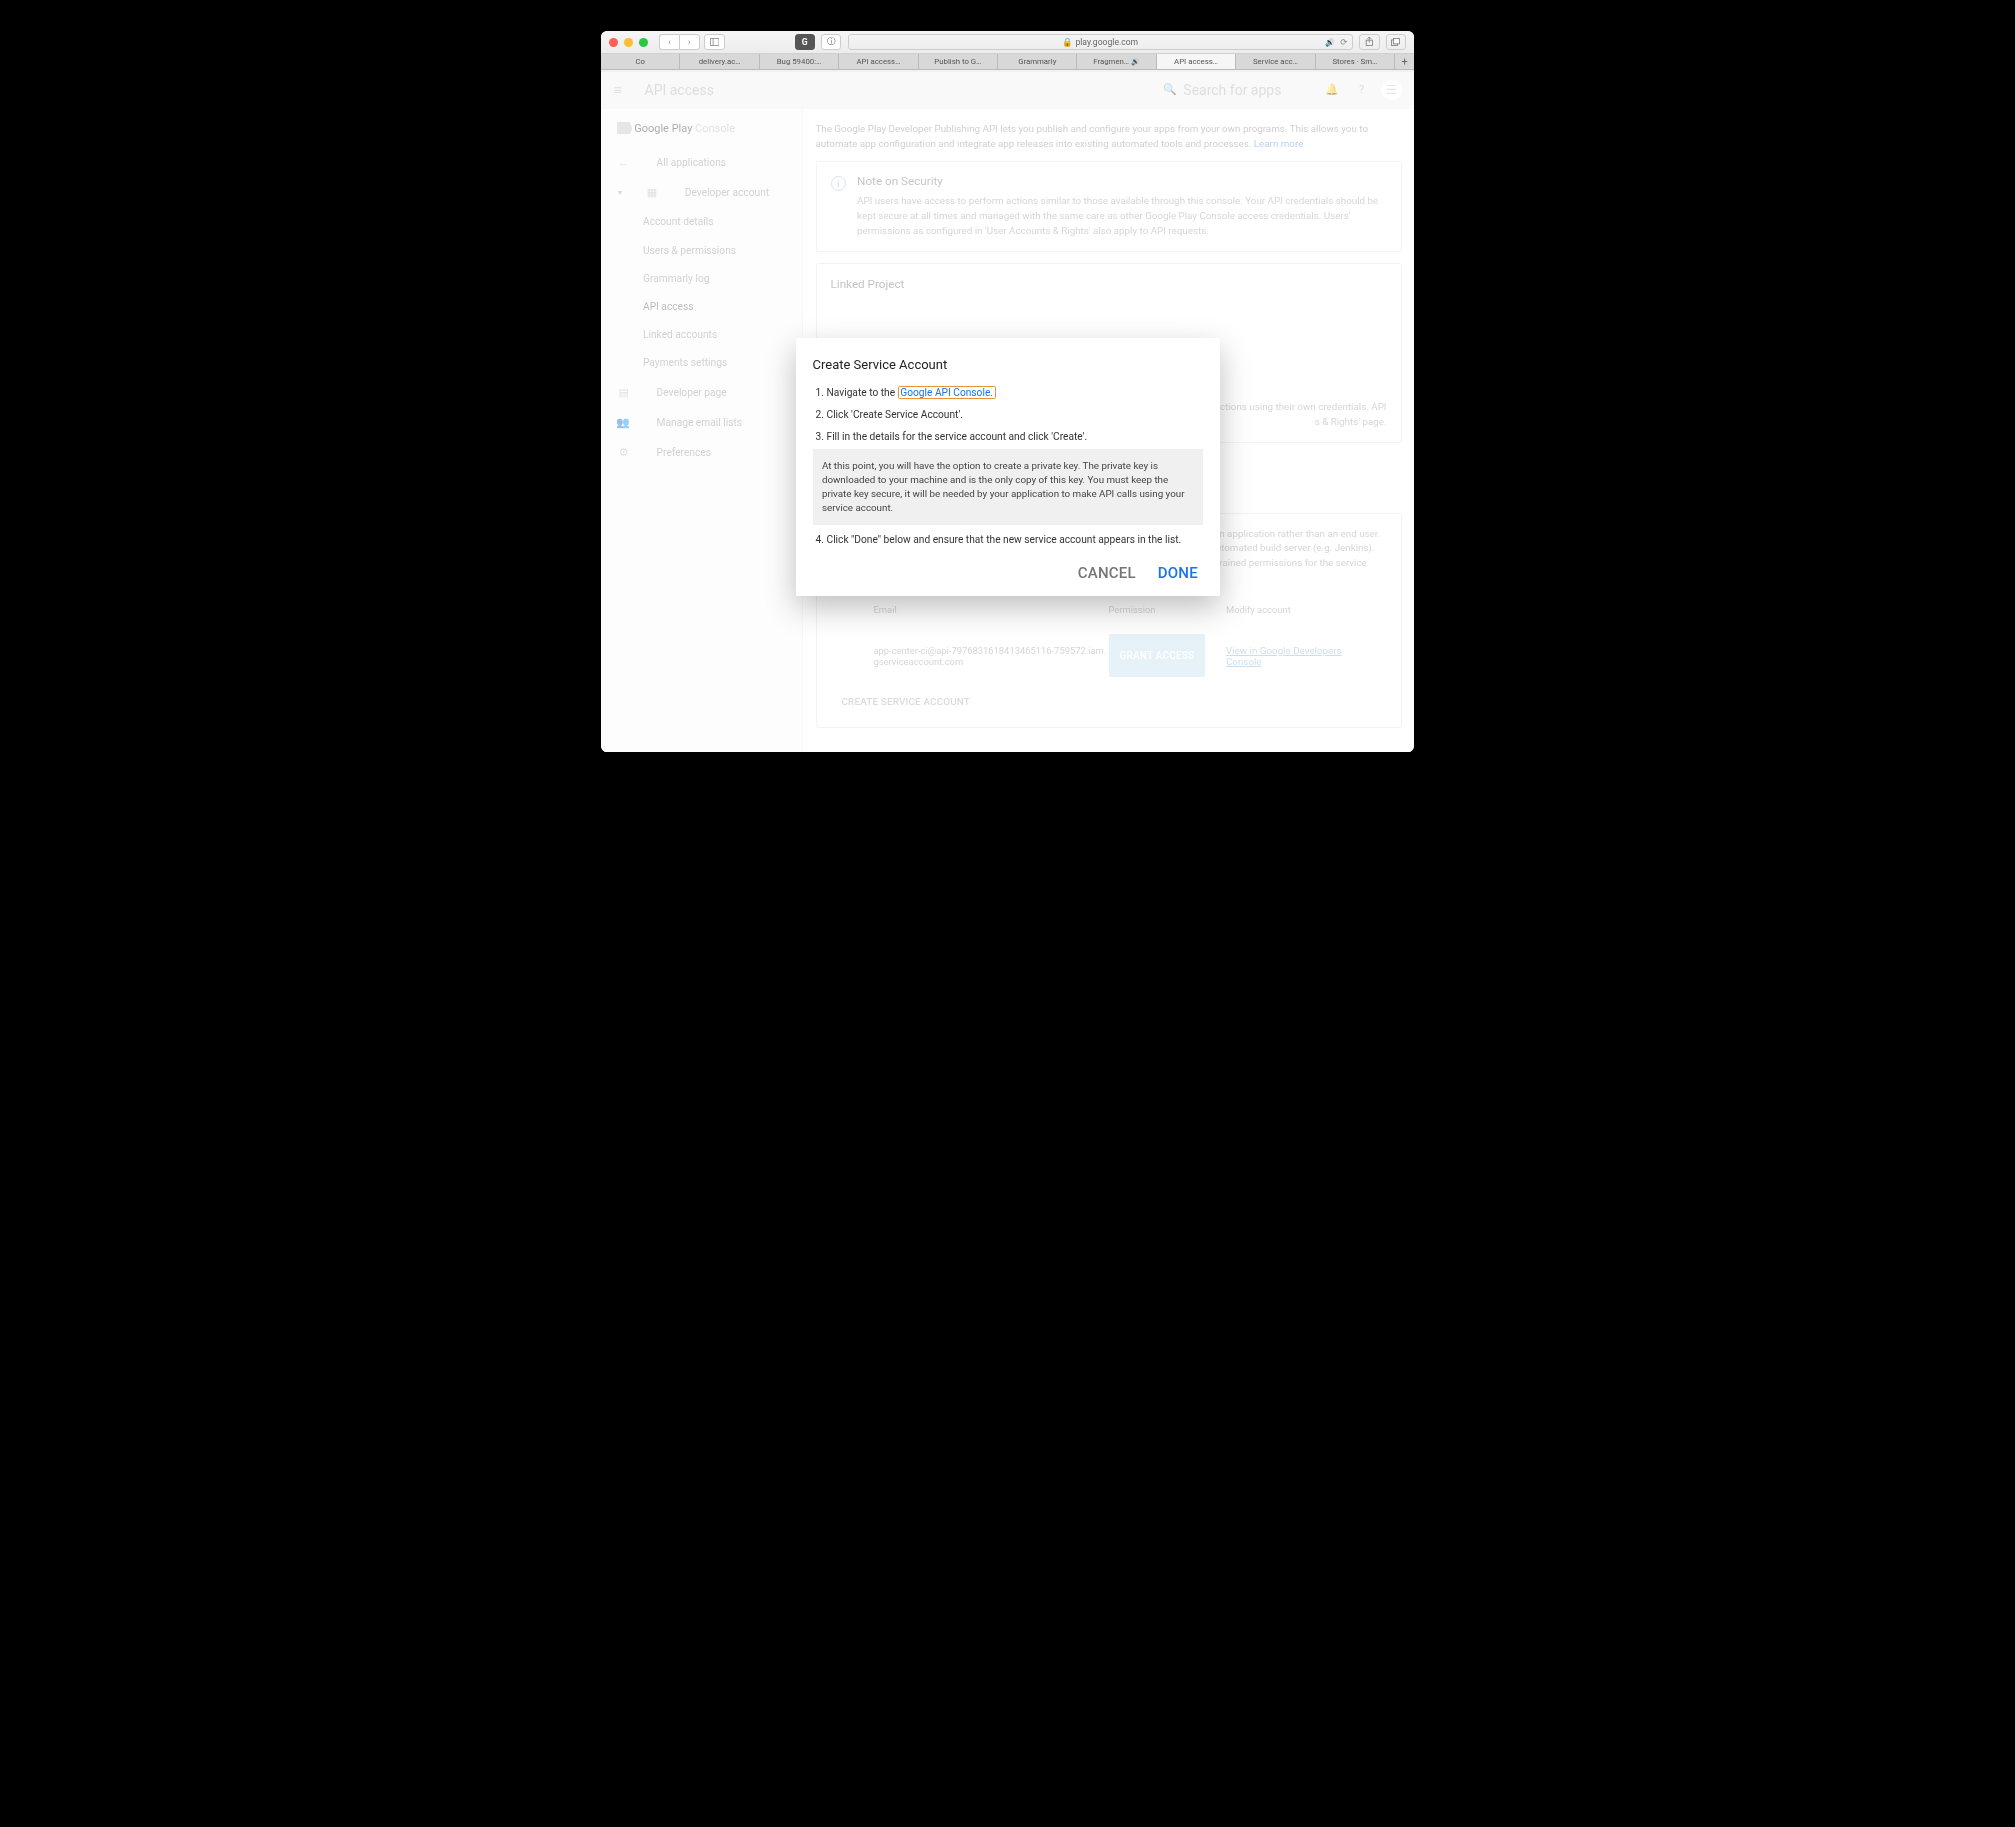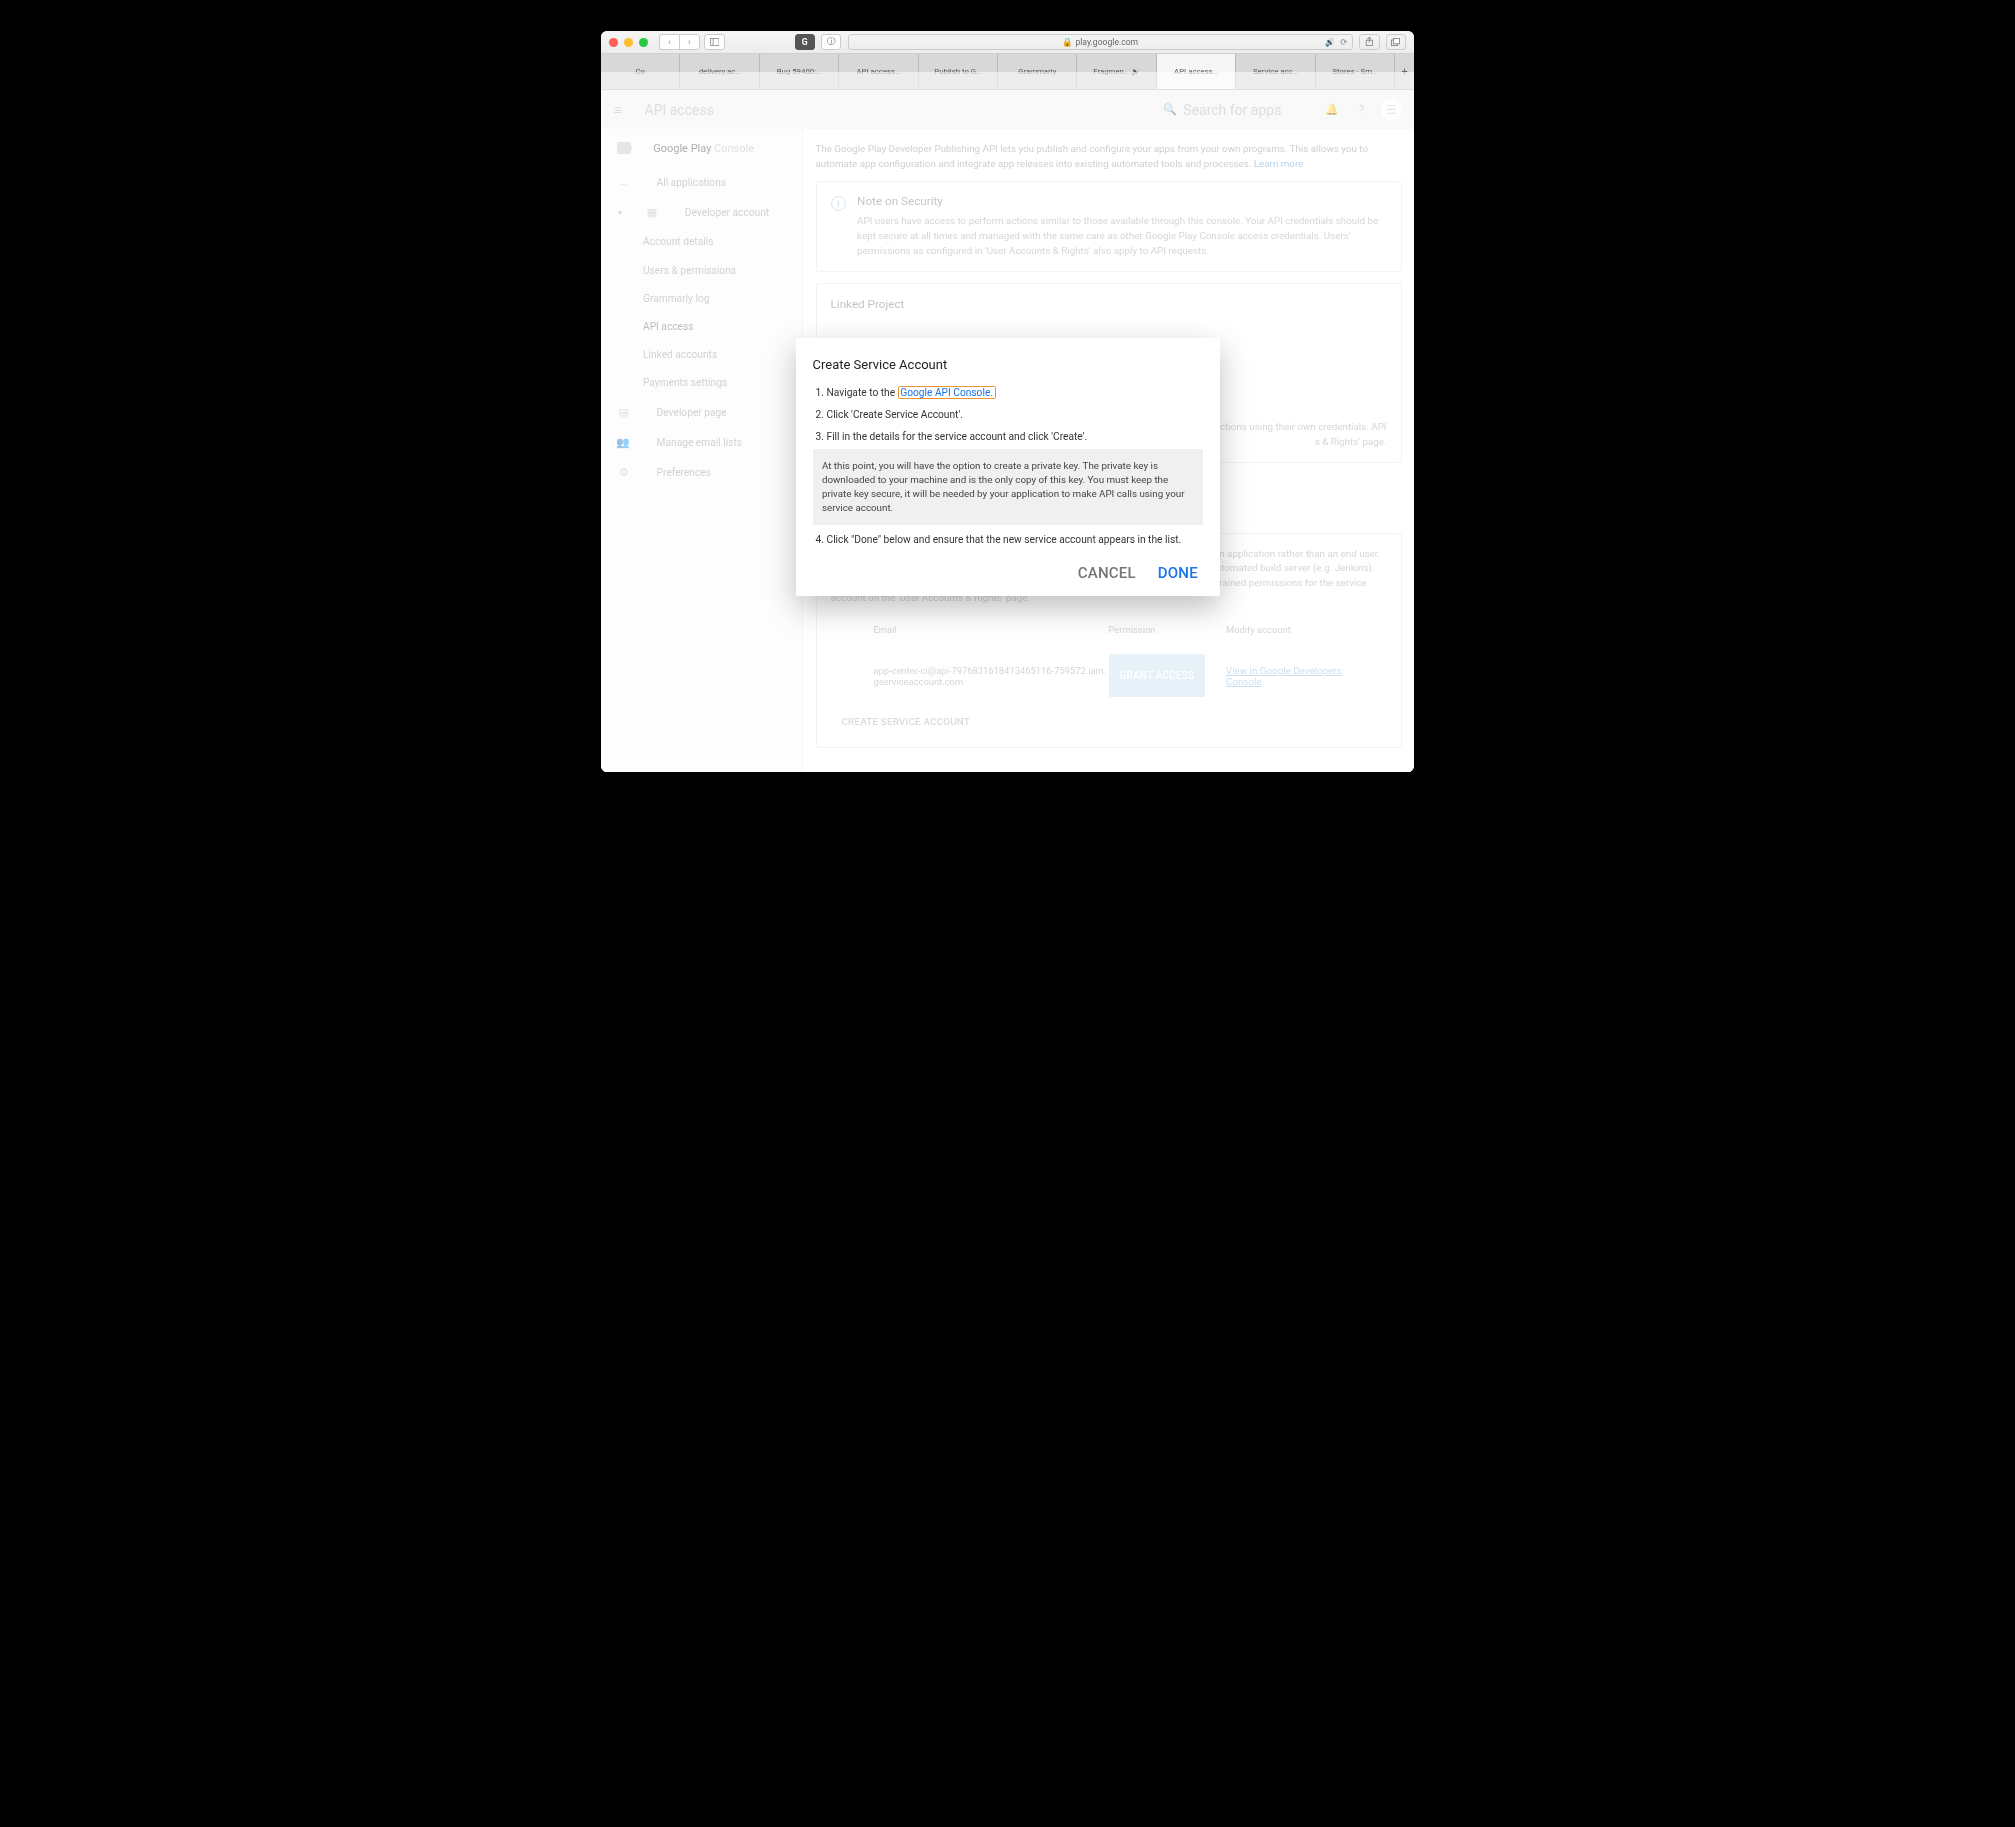--- a/index.html
+++ b/index.html
@@ -18,40 +18,40 @@
 .sb-btn { width: 20.3px; height: 15.6px; border: 0.8px solid #ccc; border-radius: 3.1px; background: #fff; margin-left: 4.7px; display: flex; align-items: center; justify-content: center; }
 .ext-btns { display: flex; gap: 6.3px; margin-left: 70px; }
 .ext-btn { width: 20.3px; height: 15.6px; border: 0.8px solid #ccc; border-radius: 3.1px; background: #fff; display: flex; align-items: center; justify-content: center; font-size: 8.6px; color: #666;}
 .addr { flex: 1; height: 15.6px; border: 0.8px solid #ccc; border-radius: 3.1px; margin: 0 6.3px; display: flex; align-items: center; justify-content: center; font-size: 8.6px; color: #666; position: relative; }
 .addr .snd { position: absolute; right: 17px; color: #7c4dff; font-size: 7.8px; }
 .addr .rl { position: absolute; right: 4.7px; color: #888; font-size: 8.6px; }
 .right-btns { display: flex; gap: 6.3px; }
 .rb { width: 20.3px; height: 15.6px; border: 0.8px solid #ccc; border-radius: 3.1px; display: flex; align-items: center; justify-content: center; color: #666; font-size: 9.4px;}
 
 
-.tabbar { height: 36px; background: #d8d8d8; display: flex; border-bottom: 0.8px solid #bbb; }
+.tabbar { height: 16px; background: #d8d8d8; display: flex; border-bottom: 0.8px solid #bbb; }
 .tab { flex: 1; font-size: 7.8px; color: #555; display: flex; align-items: center; justify-content: center; border-right: 0.8px solid #bbb; padding: 0 3.1px; white-space: nowrap; overflow: hidden; text-overflow: ellipsis; cursor: pointer; }
 .tab.active { background: #f6f6f6; }
 .tab .snd { color: #888; font-size: 7px; margin-left: 2.3px; }
 .newtab { width: 19px; display: flex; align-items: center; justify-content: center; color: #666; font-size: 11px; }
 
 
 .appheader { height: 39px; background: #f1f1f1; display: flex; align-items: center; padding: 0 12.5px; color: #b5b5b5; }
 .menu-icon { width: 31px; font-size: 14px; }
 .apptitle { font-size: 14px; }
 .appheader .spacer { flex: 1; }
 .search-icon { margin-right: 6.3px; font-size: 11px; }
 .search-ph { font-size: 14px; margin-right: 31px; }
 .hdr-icon { width: 20.3px; height: 20.3px; border-radius: 50%; display: flex; align-items: center; justify-content: center; margin-left: 9.4px; font-size: 11px; }
 .hdr-icon.acct { background: #fff; color: #ccc; font-size: 12.5px; }
 
 
 .body { display: flex; min-height: 641px; }
 .sidebar { width: 202px; background: #fafafa; border-right: 0.8px solid #eee; padding-top: 6.3px; }
-.logo-row { display: flex; padding: 6.3px 12.5px 12.5px 15.6px; gap: 21px; }
+.logo-row { display: flex; padding: 6.3px 12.5px 12.5px 15.6px; gap: 2px; }
 .logo { width: 15.6px; height: 12.5px; background: #c7c7c7; clip-path: polygon(0 0, 85% 0, 100% 50%, 85% 100%, 0 100%);} 
 .logo-txt { font-size: 11px; color: #4a4a4a; }
 .logo-txt .lt2 { color: #bbb; }
 .side-item { display: flex; align-items: center; padding: 8.6px 12.5px 8.6px 15.6px; font-size: 10.2px; color: #9a9a9a; gap: 26px; cursor: pointer; }
 .side-item .ico { width: 14px; text-align: center; color: #bbb; font-size: 11px; }
 .side-item.sub { padding-left: 42px; }
 .side-item.active { color: #6b6b6b; }
 .side-item .caret { font-size: 7px; margin-right: -4.7px; color: #aaa; }
 
 .main { flex: 1; padding: 12.5px; background: #fff; }

